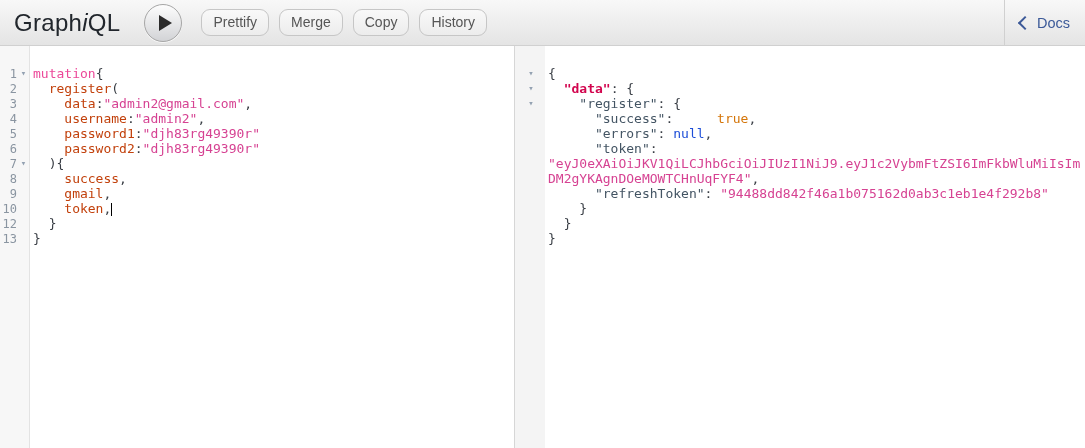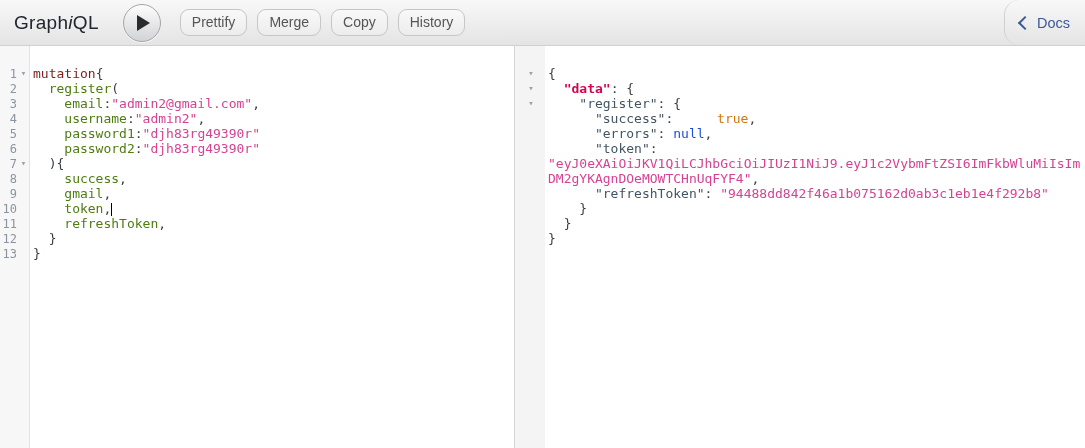--- a/index.html
+++ b/index.html
@@ -4,37 +4,37 @@
 <style>
   html,body { margin:0; padding:0; background:#fff; }
   .app { position:relative; width:1085px; height:448px; overflow:hidden;
          font-family:"Liberation Sans", sans-serif; background:#fff; }
 
   
   .topbar { position:relative; height:46px; box-sizing:border-box;
             background:linear-gradient(#f8f8f8,#e4e4e4);
             border-bottom:1px solid #d0d0d0;
             display:flex; align-items:center; }
-  .title { font-size:19px; color:#21262c; margin-left:14px; letter-spacing:.3px; }
+  .title { font-size:24px; color:#21262c; margin-left:14px; letter-spacing:.3px; }
   .title em { font-style:italic; }
   .execute { margin-left:24px; width:38px; height:38px; border-radius:50%;
              border:1px solid #a6a6a6; background:linear-gradient(#fdfdfd,#d2d3d6);
              display:flex; align-items:center; justify-content:center;
              padding:0; cursor:pointer; box-shadow:0 1px 0 rgba(255,255,255,.7); }
   .play-icon { width:0; height:0; border-left:13px solid #2b2b2b;
                border-top:8px solid transparent; border-bottom:8px solid transparent;
                margin-left:4px; }
   .toolbar { display:flex; margin-left:19px; gap:10px; }
   .tbtn { font-family:"Liberation Sans",sans-serif; font-size:14px; color:#555;
           background:linear-gradient(#f9f9f9,#ececec);
           border:1px solid #c6c6c6; border-radius:9px;
           padding:4px 11px; cursor:pointer; line-height:17px; }
   .docs-wrap { position:absolute; right:0; top:0; height:100%; width:80px;
                border-left:1px solid #d0d0d0;
-               display:flex; align-items:center; justify-content:center;border-radius:15px; }
+               display:flex; align-items:center; justify-content:center; }
   .docs-btn { display:flex; align-items:center; gap:7px; background:none; border:none;
               color:#3B5998; font-size:14.5px; cursor:pointer;
               font-family:"Liberation Sans",sans-serif; }
   .chev { display:inline-block; width:8px; height:8px;
           border-left:2.5px solid #3B5998; border-bottom:2.5px solid #3B5998;
           transform:rotate(45deg); margin-top:1px; }
 
   
   .main { display:flex; height:402px; }
   .mono { font-family:"DejaVu Sans Mono", monospace; font-size:13px; line-height:15px; }
@@ -49,22 +49,22 @@
 
   .line { position:relative; height:15px; white-space:pre; padding-left:33px; }
   .ln   { position:absolute; left:0; top:1px; width:17px; text-align:right;
           color:#8a95a1; font-size:12px; }
   .fold { position:absolute; left:18px; top:0; width:11px; text-align:center;
           color:#93a1b1; font-size:9px; cursor:pointer; }
   .rfold{ position:absolute; left:9px; top:0; width:14px; text-align:center;
           color:#93a1b1; font-size:9px; cursor:pointer; }
 
   
-  .tk-kw   { color:#7f1d1d; }
-  .tk-prop { color:#4d7c0f; }
+  .tk-kw   { color:#ec4899; }
+  .tk-prop { color:#c2410c; }
   .tk-str  { color:#D64292; }
   .tk-punc { color:#383d44; }
   .tk-bool { color:#D47509;margin-left:36px; }
   .tk-nul  { color:#1d4ed8; }
   .tk-dkey { color:#D2054E; font-weight:bold; }
   .tk-rkey { color:#435463; }
   .cursor  { display:inline-block; width:1px; height:13px; background:#000;
              vertical-align:text-bottom; }
 </style>
 </head>
@@ -92,29 +92,28 @@
         <span>Docs</span>
       </button>
     </div>
   </div>
 
   <div class="main">
     <div class="editor-pane mono" id="editor-pane">
       <div class="gutter-bg"></div>
     <div class="line"><span class="ln">1</span><span class="fold">▾</span><span class="tk-kw">mutation</span><span class="tk-punc">{</span></div>
         <div class="line"><span class="ln">2</span><span class="tk-punc">  </span><span class="tk-prop">register</span><span class="tk-punc">(</span></div>
-        <div class="line"><span class="ln">3</span><span class="tk-punc">    </span><span class="tk-prop">email</span><span class="tk-punc">:</span><span class="tk-str">"admin2@gmail.com"</span><span class="tk-punc">,</span></div>
+        <div class="line"><span class="ln">3</span><span class="tk-punc">    </span><span class="tk-prop">data</span><span class="tk-punc">:</span><span class="tk-str">"admin2@gmail.com"</span><span class="tk-punc">,</span></div>
         <div class="line"><span class="ln">4</span><span class="tk-punc">    </span><span class="tk-prop">username</span><span class="tk-punc">:</span><span class="tk-str">"admin2"</span><span class="tk-punc">,</span></div>
         <div class="line"><span class="ln">5</span><span class="tk-punc">    </span><span class="tk-prop">password1</span><span class="tk-punc">:</span><span class="tk-str">"djh83rg49390r"</span></div>
         <div class="line"><span class="ln">6</span><span class="tk-punc">    </span><span class="tk-prop">password2</span><span class="tk-punc">:</span><span class="tk-str">"djh83rg49390r"</span></div>
         <div class="line"><span class="ln">7</span><span class="fold">▾</span><span class="tk-punc">  ){</span></div>
         <div class="line"><span class="ln">8</span><span class="tk-punc">    </span><span class="tk-prop">success</span><span class="tk-punc">,</span></div>
         <div class="line"><span class="ln">9</span><span class="tk-punc">    </span><span class="tk-prop">gmail</span><span class="tk-punc">,</span></div>
         <div class="line"><span class="ln">10</span><span class="tk-punc">    </span><span class="tk-prop">token</span><span class="tk-punc">,</span><span class="cursor"></span></div>
-        <div class="line"><span class="ln">11</span><span class="tk-punc">    </span><span class="tk-prop">refreshToken</span><span class="tk-punc">,</span></div>
         <div class="line"><span class="ln">12</span><span class="tk-punc">  }</span></div>
         <div class="line"><span class="ln">13</span><span class="tk-punc">}</span></div>
       </div>
     <div class="result-pane mono" id="result-pane">
       <div class="rgutter-bg"></div>
     <div class="line"><span class="rfold">▾</span><span class="tk-punc">{</span></div>
         <div class="line"><span class="rfold">▾</span><span class="tk-punc">  </span><span class="tk-dkey">"data"</span><span class="tk-punc">: {</span></div>
         <div class="line"><span class="rfold">▾</span><span class="tk-punc">    </span><span class="tk-rkey">"register"</span><span class="tk-punc">: {</span></div>
         <div class="line"><span class="tk-punc">      </span><span class="tk-rkey">"success"</span><span class="tk-punc">: </span><span class="tk-bool">true</span><span class="tk-punc">,</span></div>
         <div class="line"><span class="tk-punc">      </span><span class="tk-rkey">"errors"</span><span class="tk-punc">: </span><span class="tk-nul">null</span><span class="tk-punc">,</span></div>

